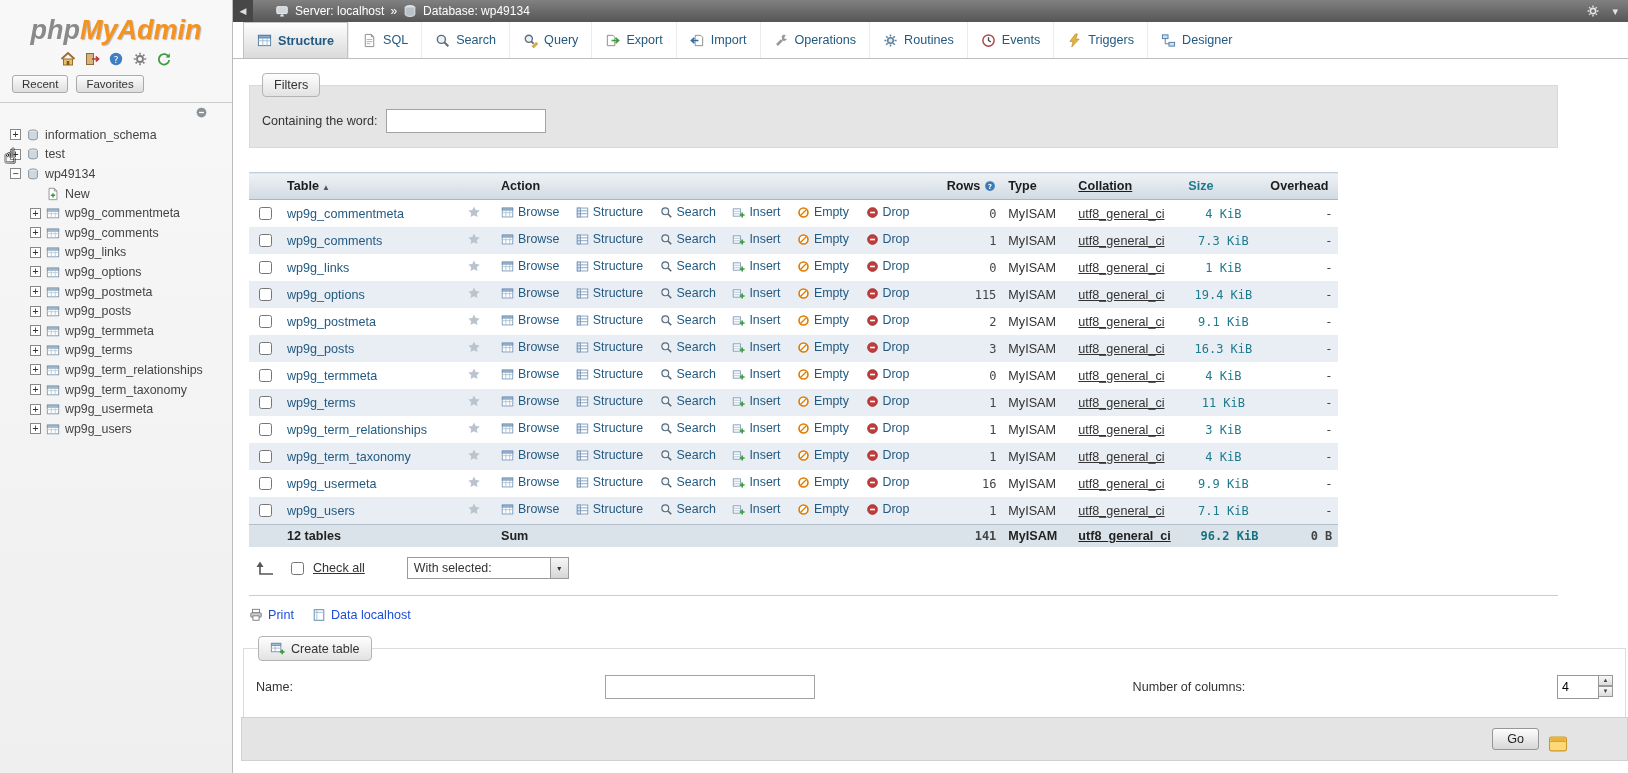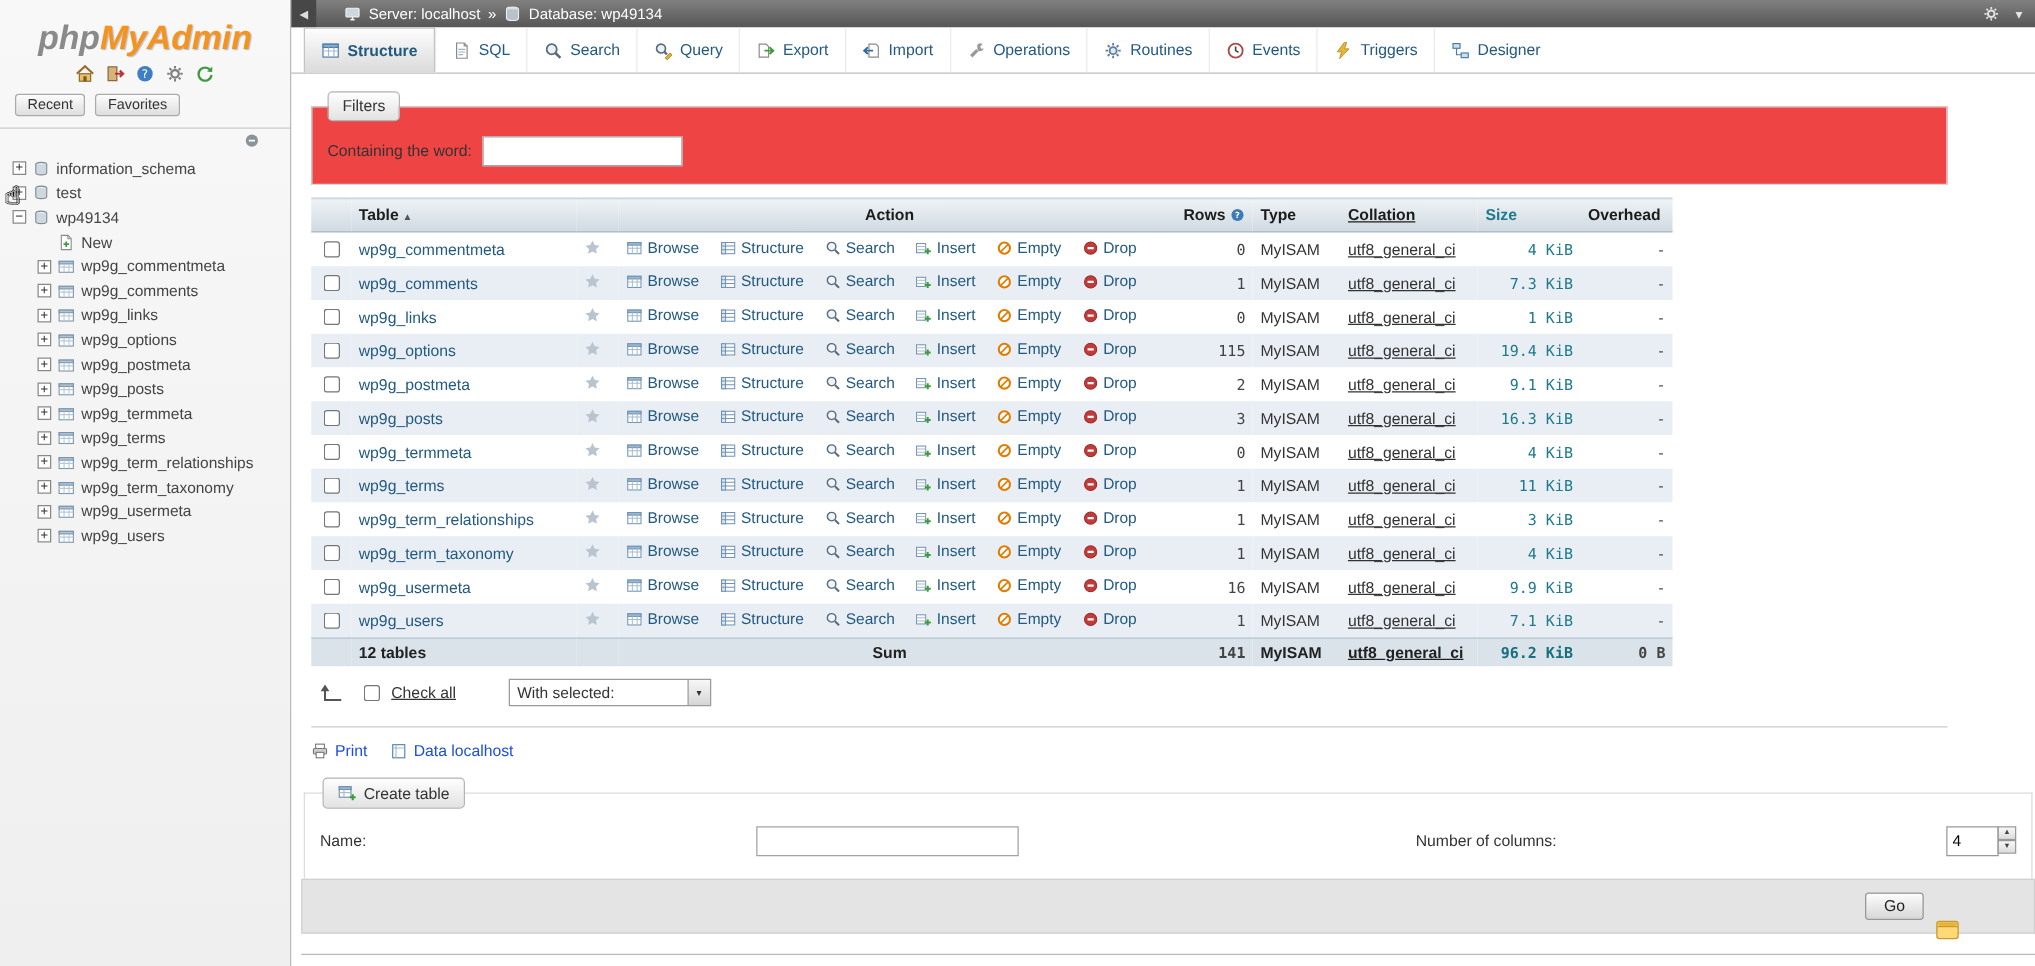--- a/index.html
+++ b/index.html
@@ -52,42 +52,42 @@
        cursor:pointer;border-left:1px solid #ececec;}
   .tab:first-child{border-left:none;}
   .tab.active{background:linear-gradient(#fdfdfd,#dadada);border:1px solid #c3c3c3;border-bottom:none;font-weight:bold;}
   .ti{width:15px;height:15px;}
 
   #content{flex:1;overflow:hidden;padding:14px 0 0 16px;position:relative;}
 
   fieldset{border:1px solid #d9d9d9;}
   .legendbox{display:inline-flex;align-items:center;gap:6px;background:linear-gradient(#fefefe,#e2e2e2);
              border:1px solid #b4b4b4;border-radius:4px;padding:4px 11px;font-size:12.6px;color:#333;}
-  #filters-fieldset{margin:0 70px 0 0;padding:8px 12px 14px;background:#ef4444;}
+  #filters-fieldset{margin:0 70px 0 0;padding:8px 12px 14px;background:#e5e5e5;}
   .filters-row{display:flex;align-items:center;gap:8px;padding-top:4px;}
   input[type="text"]{height:20px;border:1px solid #a3a3a3;padding:1px 4px;font-size:12.4px;
                      font-family:"Liberation Sans",sans-serif;}
   #filter-input{width:150px;}
 
   
-  #tables-table{border-collapse:collapse;margin-top:10px;font-size:12.6px;}
+  #tables-table{border-collapse:collapse;margin-top:24px;font-size:12.6px;}
   #tables-table th,#tables-table td{padding:4px 6px;vertical-align:middle;white-space:nowrap;}
   thead th{background:linear-gradient(#eef2f5,#d0dae2);border-top:1px solid #c2cdd7;border-bottom:1px solid #a8b7c3;
            text-align:left;font-weight:bold;color:#1c1c1c;height:18px;}
   tbody tr.odd{background:#fff;}
   tbody tr.even{background:#e9eef4;}
   tbody th{font-weight:normal;text-align:left;}
   .c-check{width:20px;}
   .c-name{width:168px;}
   .c-star{width:22px;}
-  .c-actions{width:398px;text-align:center;}
+  .c-actions{width:398px;}
   .c-rows{width:62px;text-align:right;}
   .c-type{width:58px;}
   .c-coll{width:98px;text-decoration:underline;}
-  .c-size{width:70px;text-align:right;}
+  .c-size{width:70px;text-align:center;}
   .c-ovh{width:62px;text-align:right;}
   .num{font-family:"DejaVu Sans Mono",monospace;font-size:12px;color:#444;}
   .c-size{color:#1e7a8c;}
   a.tname{color:#235a81;text-decoration:none;}
   .act{color:#235a81;text-decoration:none;margin-right:13px;display:inline-flex;align-items:center;gap:4px;font-size:12.4px;}
   .ai{width:13px;height:13px;}
   .star{width:14px;height:14px;cursor:pointer;}
   .sortcaret{font-size:8px;color:#555;margin-left:3px;}
   .helpicon{width:12px;height:12px;margin-left:4px;vertical-align:-2px;cursor:pointer;}
   tfoot th,tfoot td{background:#dbe3ea;border-top:1px solid #b2bfca;font-weight:bold;color:#222;text-align:left;}

